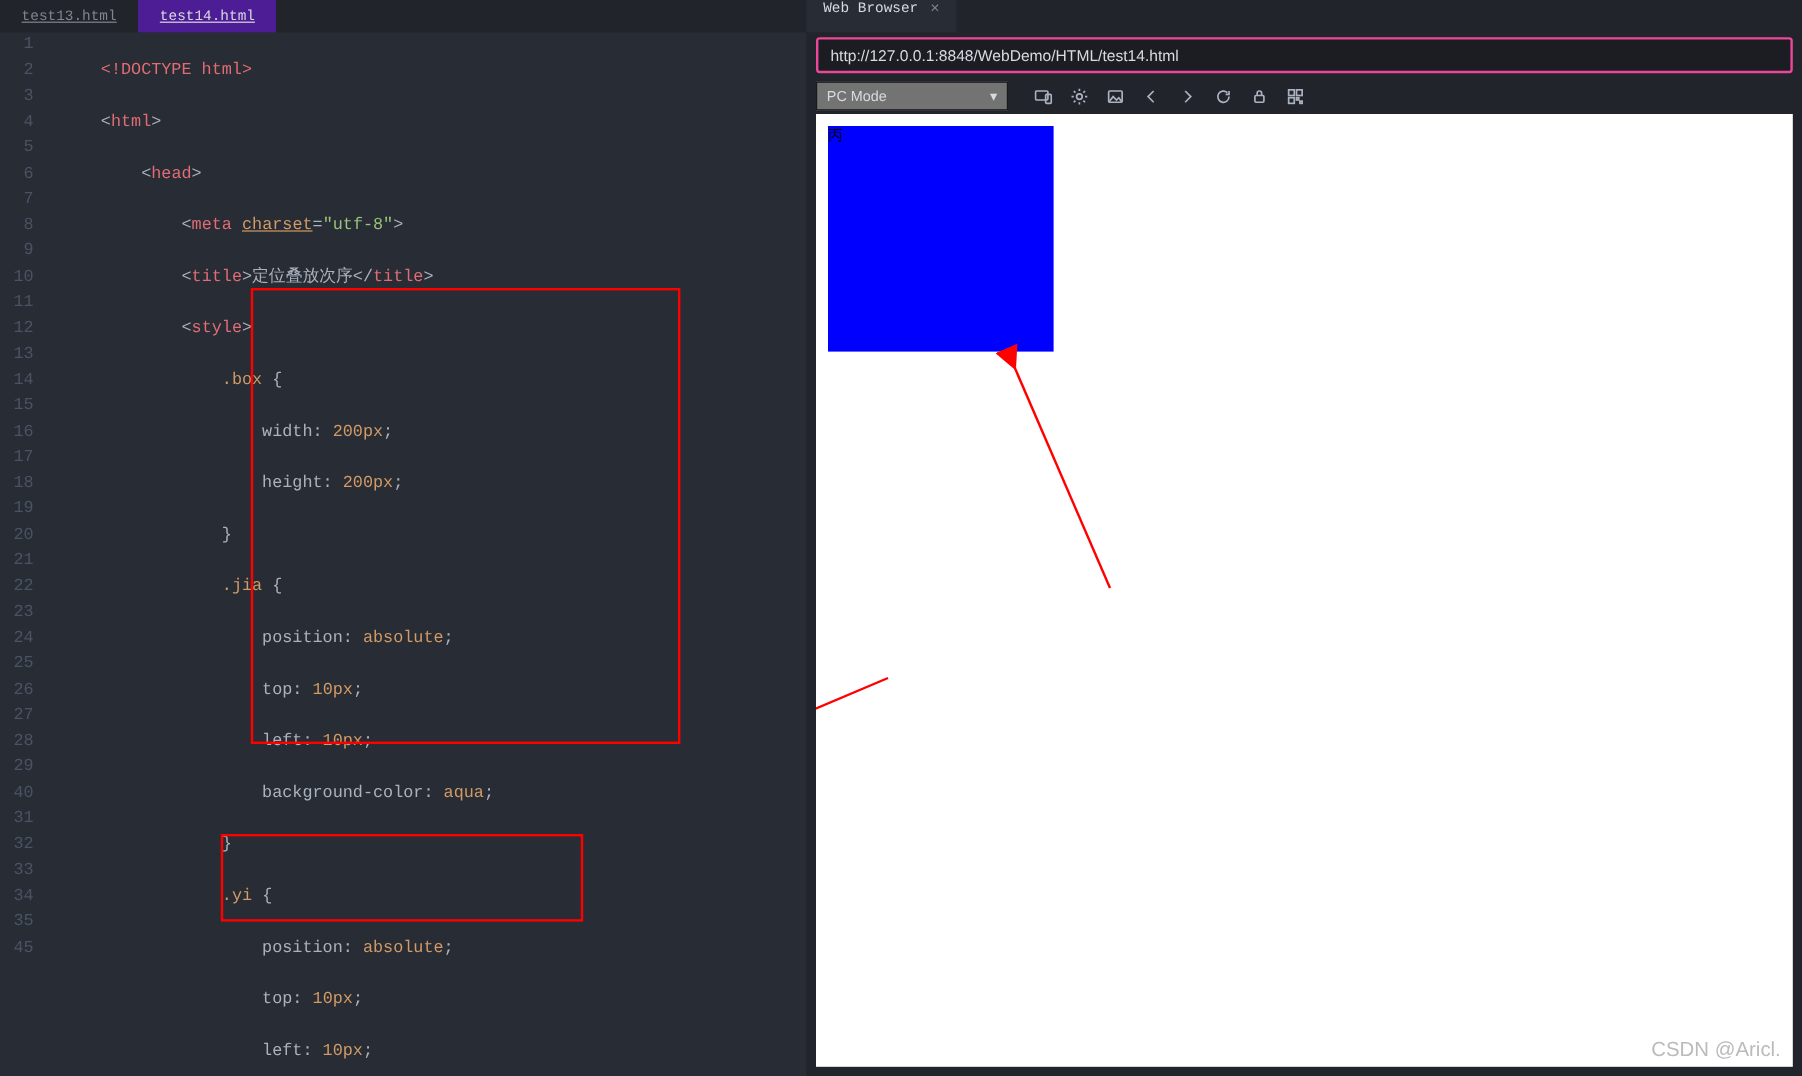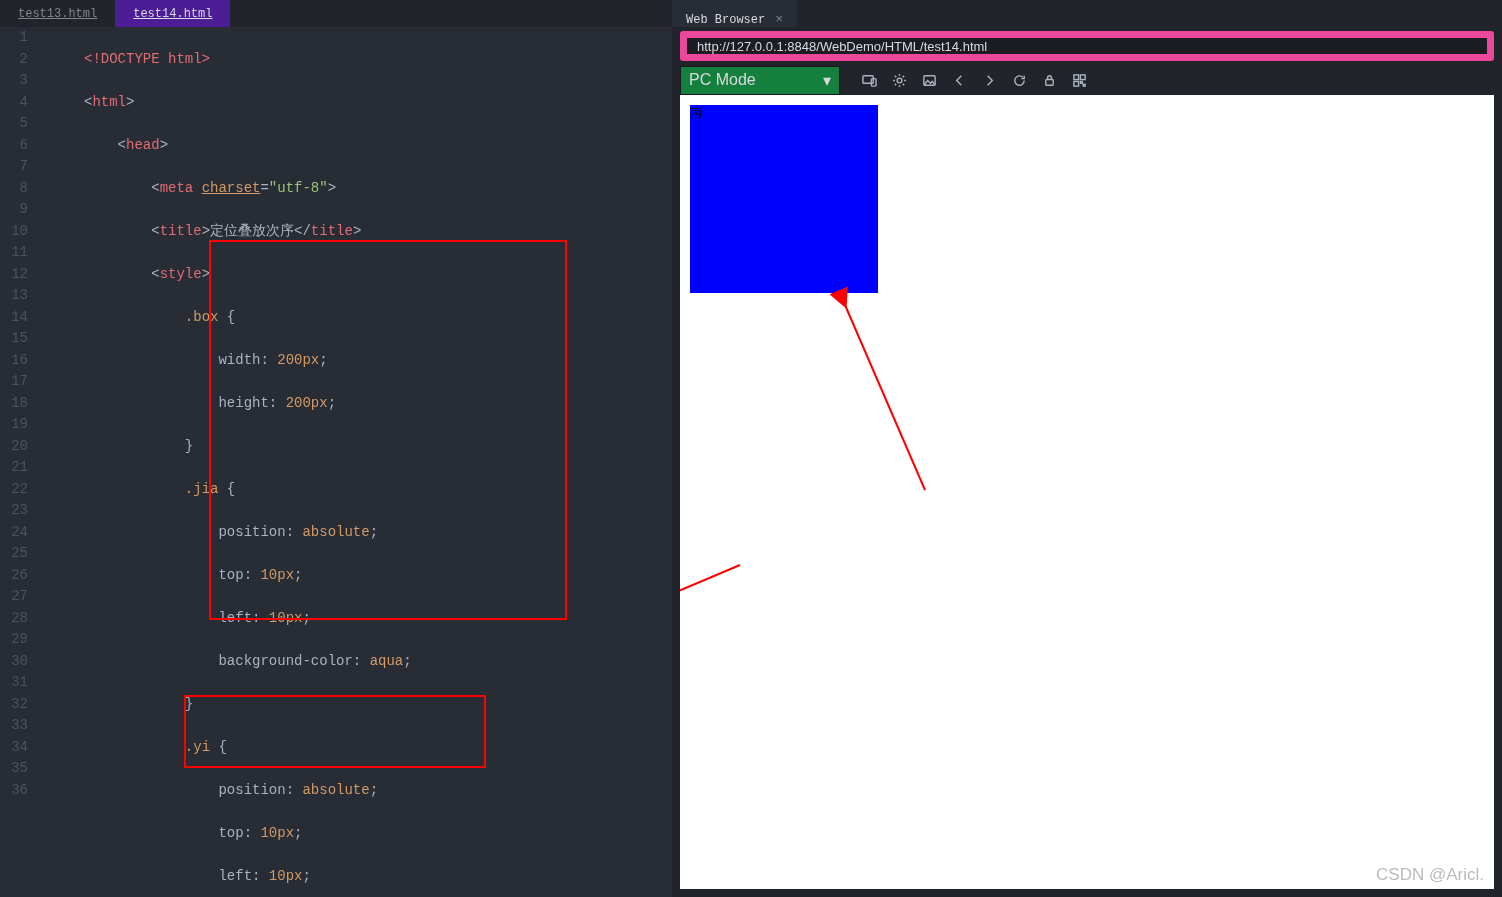--- a/index.html
+++ b/index.html
@@ -95,54 +95,54 @@
 }
 .browser-tab-bar {
   height: 27px;
   background: #21252b;
   display: flex;
   align-items: stretch;
 }
 .browser-tab {
   padding: 0 14px;
   display: flex;
-  align-items: flex-end;
+  align-items: flex-start;
   color: #d7dae0;
   font-size: 12px;
   background: #282c34;
   gap: 10px;
 }
 .close-x { color: #7f848e; font-size: 13px; cursor: pointer; }
 
 .url-bar {
   height: 30px;
   margin: 4px 8px;
   background: #1b1d23;
-  border: 7px solid #ec4899;
+  border: 2px solid #ec4899;
   border-radius: 3px;
   display: flex;
   align-items: center;
   padding: 0 10px;
   color: #d7dae0;
   font-size: 13px;
   font-family: Arial, sans-serif;
 }
 
 .toolbar {
   height: 30px;
   display: flex;
   align-items: center;
   gap: 4px;
   padding: 0 8px;
 }
 .mode-select {
-  background: #15803d;
+  background: #737373;
   border: 1px solid #181a1f;
   color: #d7dae0;
-  font-size: 16px;
+  font-size: 12px;
   padding: 4px 8px;
   width: 160px;
   display: flex;
   justify-content: space-between;
   align-items: center;
   font-family: Arial, sans-serif;
 }
 .tb-icon {
   width: 26px; height: 24px;
   display: flex; align-items: center; justify-content: center;
@@ -223,27 +223,27 @@
         <div class="ln">20</div>
         <div class="ln">21</div>
         <div class="ln">22</div>
         <div class="ln">23</div>
         <div class="ln">24</div>
         <div class="ln">25</div>
         <div class="ln">26</div>
         <div class="ln">27</div>
         <div class="ln">28</div>
         <div class="ln">29</div>
-        <div class="ln">30</div>
+        <div class="ln">40</div>
         <div class="ln">31</div>
         <div class="ln">32</div>
         <div class="ln">33</div>
         <div class="ln">34</div>
         <div class="ln">35</div>
-        <div class="ln">36</div>
+        <div class="ln">45</div>
     </div>
     <div class="code">
 <div class="line"><span class="c-doctype">&lt;!DOCTYPE html&gt;</span></div>
 <div class="line"><span class="c-punc">&lt;</span><span class="c-tag">html</span><span class="c-punc">&gt;</span></div>
 <div class="line">    <span class="c-punc">&lt;</span><span class="c-tag">head</span><span class="c-punc">&gt;</span></div>
 <div class="line">        <span class="c-punc">&lt;</span><span class="c-tag">meta</span> <span class="c-attr">charset</span><span class="c-punc">=</span><span class="c-str">"utf-8"</span><span class="c-punc">&gt;</span></div>
 <div class="line">        <span class="c-punc">&lt;</span><span class="c-tag">title</span><span class="c-punc">&gt;</span><span class="c-txt">定位叠放次序</span><span class="c-punc">&lt;/</span><span class="c-tag">title</span><span class="c-punc">&gt;</span></div>
 <div class="line">        <span class="c-punc">&lt;</span><span class="c-tag">style</span><span class="c-punc">&gt;</span></div>
 <div class="line">            <span class="c-sel">.box</span> <span class="c-brace">{</span></div>
 <div class="line">                <span class="c-prop">width</span><span class="c-punc">: </span><span class="c-num">200px</span><span class="c-punc">;</span></div>

